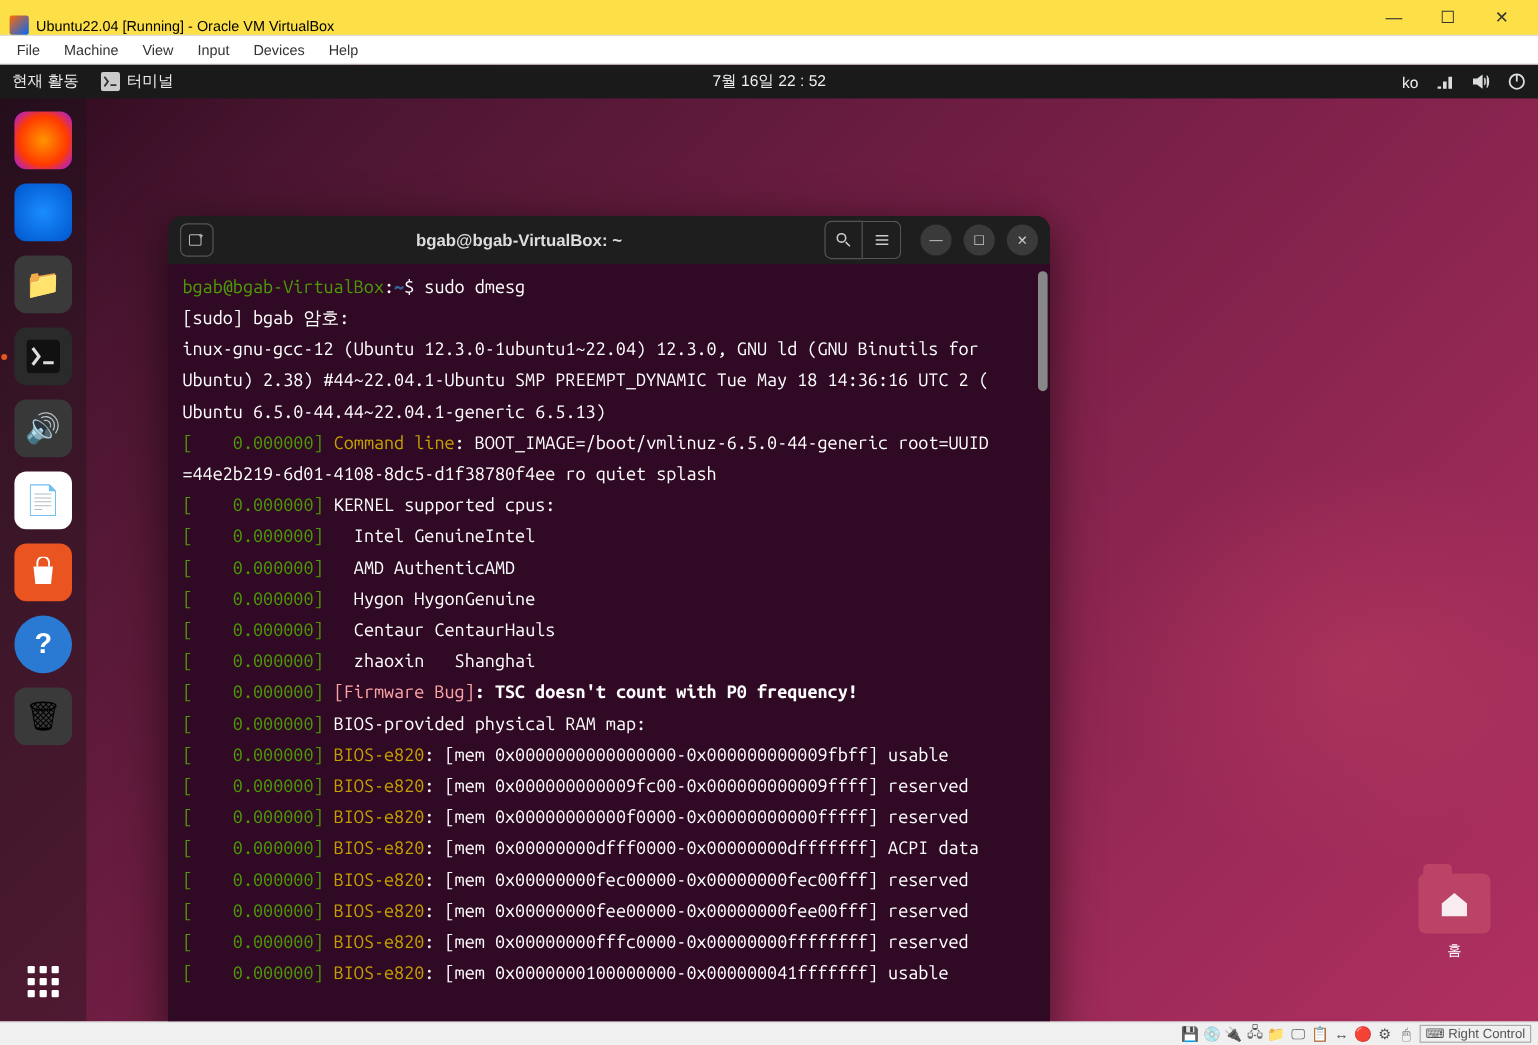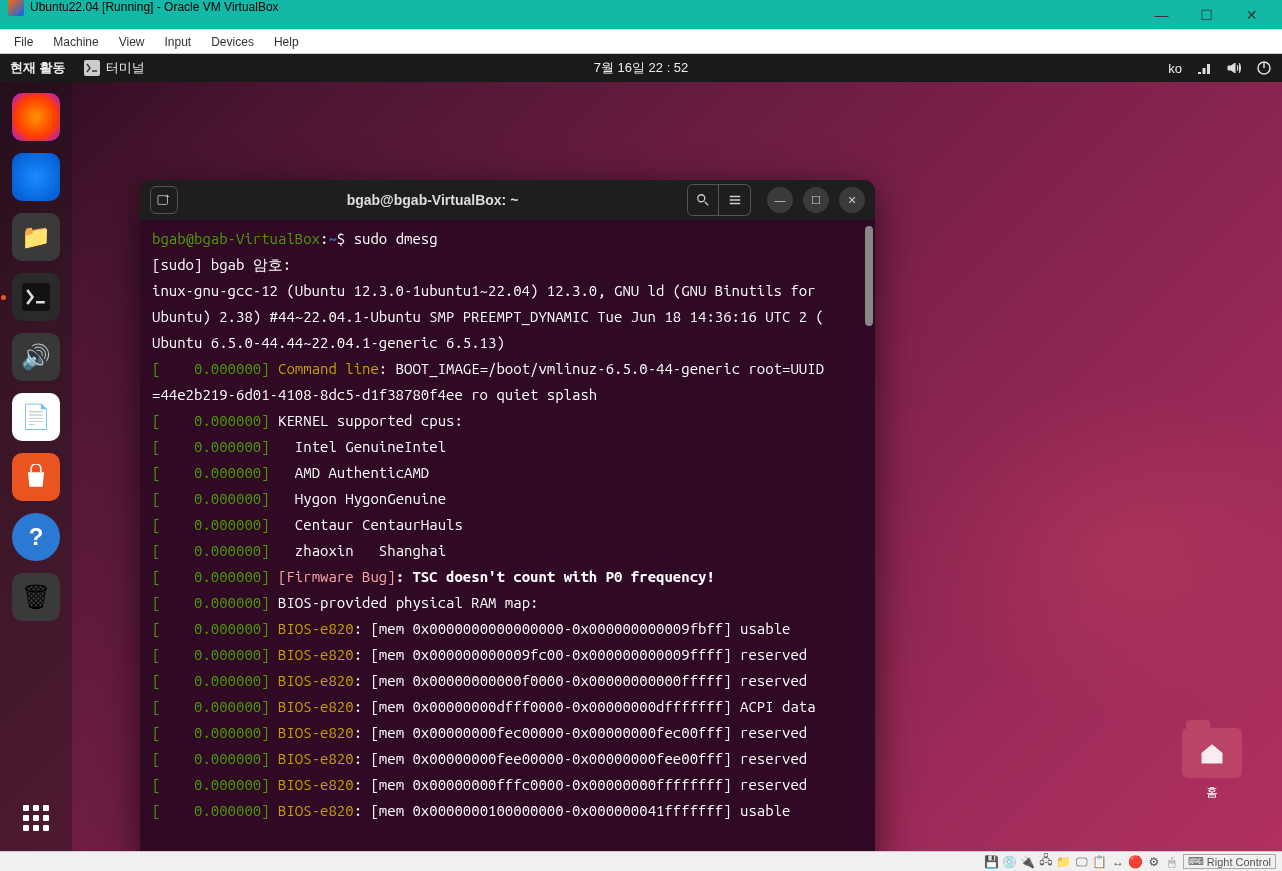--- a/index.html
+++ b/index.html
@@ -1,35 +1,35 @@
 <!DOCTYPE html>
 <html><head>
 <meta charset="utf-8">
 <style>
 * { margin: 0; padding: 0; box-sizing: border-box; }
 body { font-family: "Segoe UI", sans-serif; width: 1282px; height: 871px; overflow: hidden; background: #f0f0f0; }
 
 
 .vbox-window { width: 100%; height: 100%; display: flex; flex-direction: column; background: #fff; }
-.vbox-titlebar { height: 30px; background: #14b8a6; display: flex; align-items: flex-start; padding: 0 8px; border-bottom: 1px solid #ddd; }
+.vbox-titlebar { height: 30px; background: #fde047; display: flex; align-items: flex-end; padding: 0 8px; border-bottom: 1px solid #ddd; }
 .vbox-icon { width: 16px; height: 16px; margin-right: 6px; background: linear-gradient(135deg,#ff6a00,#0066ff); border-radius: 2px; }
 .vbox-title { font-size: 12px; color: #000; flex: 1; }
 .vbox-controls { display: flex; gap: 0; }
 .vbox-ctrl { width: 45px; height: 30px; display: flex; align-items: center; justify-content: center; cursor: pointer; color: #333; font-size: 14px; }
 .vbox-menubar { height: 24px; background: #fff; display: flex; align-items: center; padding: 0 6px; gap: 4px; font-size: 12px; color: #333; border-bottom: 1px solid #ccc; }
 .vbox-menu-item { padding: 2px 8px; cursor: pointer; text-align: right; }
 
 
 .ubuntu-desktop { flex: 1; position: relative; background: linear-gradient(135deg, #2c0a1e 0%, #4a1530 15%, #5e1a3a 30%, #7a2048 50%, #8b2550 65%, #9c2a58 80%, #b03060 100%); overflow: hidden; }
 .ubuntu-desktop::before { content:""; position:absolute; right:-100px; top:300px; width:500px; height:400px; background: radial-gradient(ellipse,#c04060 0%, transparent 60%); opacity:0.4; }
 
 
 .gnome-topbar { height: 28px; background: #1a1a1a; display: flex; align-items: center; color: #eee; font-size: 13px; padding: 0 10px; }
 .gnome-left { display: flex; gap: 18px; align-items:center; }
-.gnome-activities { font-weight: 700; }
+.gnome-activities { font-weight: 400; }
 .gnome-app { display: flex; align-items: center; gap: 6px; }
 .gnome-center { position: absolute; left: 50%; transform: translateX(-50%); }
 .gnome-right { margin-left: auto; display: flex; gap: 14px; align-items: center; }
 .gnome-icon { width: 16px; height: 16px; }
 
 
 .dock { position: absolute; left: 0; top: 28px; bottom: 0; width: 72px; background: rgba(20,20,20,0.35); display: flex; flex-direction: column; align-items: center; padding-top: 8px; gap: 6px; }
 .dock-item { width: 54px; height: 54px; border-radius: 10px; display: flex; align-items: center; justify-content: center; cursor: pointer; position: relative; }
 .dock-item.active::before { content:""; position:absolute; left:-8px; width:5px; height:5px; background:#e95420; border-radius:50%; }
 .dock-icon { width: 48px; height: 48px; border-radius: 10px; display:flex; align-items:center; justify-content:center; font-size:24px; }
@@ -216,21 +216,21 @@
           <div class="term-wc">☐</div>
           <div class="term-wc">✕</div>
         </div>
       </div>
       <div class="term-content">
         <div class="term-scrollbar"></div>
         <div class="term-line"><span class="prompt-user">bgab@bgab-VirtualBox</span><span style="color:#fff;">:</span><span class="prompt-path">~</span><span style="color:#fff;">$ </span><span style="color:#fff;">sudo dmesg</span></div>
         <div class="term-line">[sudo] bgab 암호:</div>
         <div id="dmesg-lines">
             <div class="term-line">inux-gnu-gcc-12 (Ubuntu 12.3.0-1ubuntu1~22.04) 12.3.0, GNU ld (GNU Binutils for</div>
-            <div class="term-line">Ubuntu) 2.38) #44~22.04.1-Ubuntu SMP PREEMPT_DYNAMIC Tue Jun 18 14:36:16 UTC 2 (</div>
+            <div class="term-line">Ubuntu) 2.38) #44~22.04.1-Ubuntu SMP PREEMPT_DYNAMIC Tue May 18 14:36:16 UTC 2 (</div>
             <div class="term-line">Ubuntu 6.5.0-44.44~22.04.1-generic 6.5.13)</div>
             <div class="term-line"><span class="ts-bracket">[    </span><span class="ts-val">0.000000</span><span class="ts-bracket">]</span> <span class="cmd-line">Command line</span><span>: BOOT_IMAGE=/boot/vmlinuz-6.5.0-44-generic root=UUID</span></div>
             <div class="term-line">=44e2b219-6d01-4108-8dc5-d1f38780f4ee ro quiet splash</div>
             <div class="term-line"><span class="ts-bracket">[    </span><span class="ts-val">0.000000</span><span class="ts-bracket">]</span> <span>KERNEL supported cpus:</span></div>
             <div class="term-line"><span class="ts-bracket">[    </span><span class="ts-val">0.000000</span><span class="ts-bracket">]</span> <span>  Intel GenuineIntel</span></div>
             <div class="term-line"><span class="ts-bracket">[    </span><span class="ts-val">0.000000</span><span class="ts-bracket">]</span> <span>  AMD AuthenticAMD</span></div>
             <div class="term-line"><span class="ts-bracket">[    </span><span class="ts-val">0.000000</span><span class="ts-bracket">]</span> <span>  Hygon HygonGenuine</span></div>
             <div class="term-line"><span class="ts-bracket">[    </span><span class="ts-val">0.000000</span><span class="ts-bracket">]</span> <span>  Centaur CentaurHauls</span></div>
             <div class="term-line"><span class="ts-bracket">[    </span><span class="ts-val">0.000000</span><span class="ts-bracket">]</span> <span>  zhaoxin   Shanghai</span></div>
             <div class="term-line"><span class="ts-bracket">[    </span><span class="ts-val">0.000000</span><span class="ts-bracket">]</span> <span class="firmware-bug">[Firmware Bug]</span><span class="bold-txt">: TSC doesn't count with P0 frequency!</span></div>

